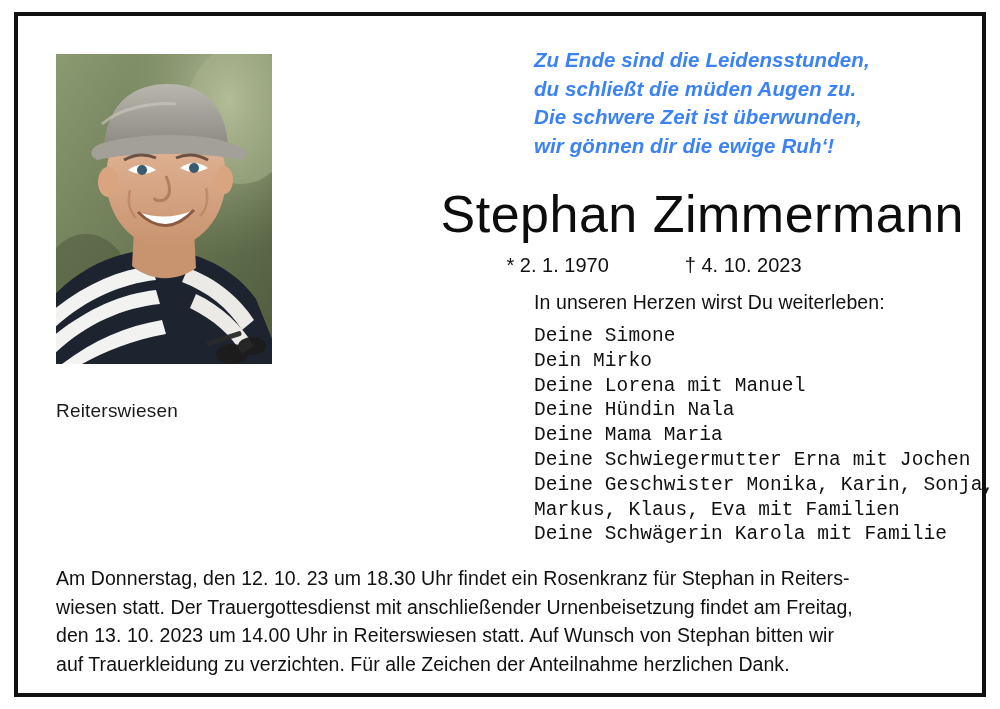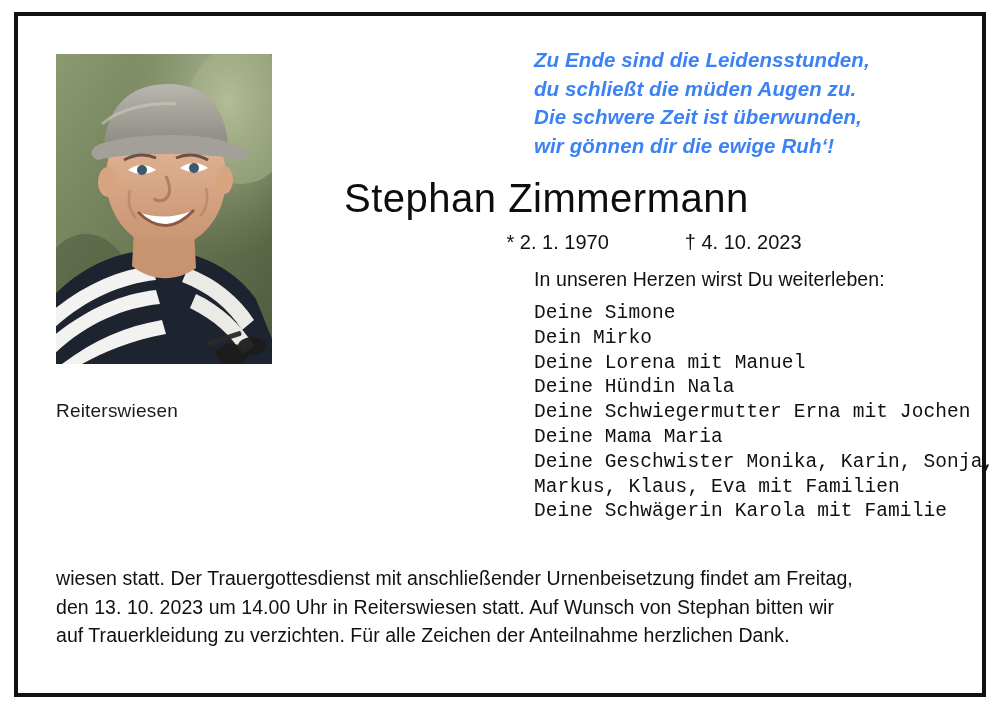--- a/index.html
+++ b/index.html
@@ -68,29 +68,29 @@
     font-style: italic;
     font-weight: bold;
     font-size: 20.5px;
     line-height: 28.5px;
     color: #3b82f6;
     letter-spacing: 0.1px;
   }
   .verse div { white-space: nowrap; }
 
   .name {
-    margin-top: 16px;
-    font-size: 40px;
+    margin-top: 24px;
+    font-size: 52px;
     font-weight: normal;
     color: #0d0d0d;
     letter-spacing: 0.5px;
     white-space: nowrap;
     margin-left: -190px;
     width: 620px;
-    text-align: left;
+    text-align: right;
   }
   .dates {
     margin-top: 10px;
     margin-left: -180px;
     width: 600px;
     display: flex;
     justify-content: center;
     gap: 76px;
     font-size: 20px;
     color: #111111;
@@ -217,28 +217,29 @@
         <span>† 4. 10. 2023</span>
       </div>
 
       <div class="dedication">In unseren Herzen wirst Du weiterleben:</div>
 
       <div class="family-list">
         <div>Deine Simone</div>
         <div>Dein Mirko</div>
         <div>Deine Lorena mit Manuel</div>
         <div>Deine Hündin Nala</div>
+        <div>Deine Mama Maria</div>
         <div>Deine Schwiegermutter Erna mit Jochen</div>
-        <div>Deine Mama Maria</div>
         <div>Deine Geschwister Monika, Karin, Sonja,</div>
         <div>Markus, Klaus, Eva mit Familien</div>
         <div>Deine Schwägerin Karola mit Familie</div>
       </div>
     </div>
 
     <div class="bottom">
+      <div>Am Donnerstag, den 12. 10. 23 um 18.30 Uhr findet ein Rosenkranz für Stephan in Reiters-</div>
       <div>wiesen statt. Der Trauergottesdienst mit anschließender Urnenbeisetzung findet am Freitag,</div>
       <div>den 13. 10. 2023 um 14.00 Uhr in Reiterswiesen statt. Auf Wunsch von Stephan bitten wir</div>
       <div>auf Trauerkleidung zu verzichten. Für alle Zeichen der Anteilnahme herzlichen Dank.</div>
     </div>
 
   </div>
 </div>
 
 </body></html>

